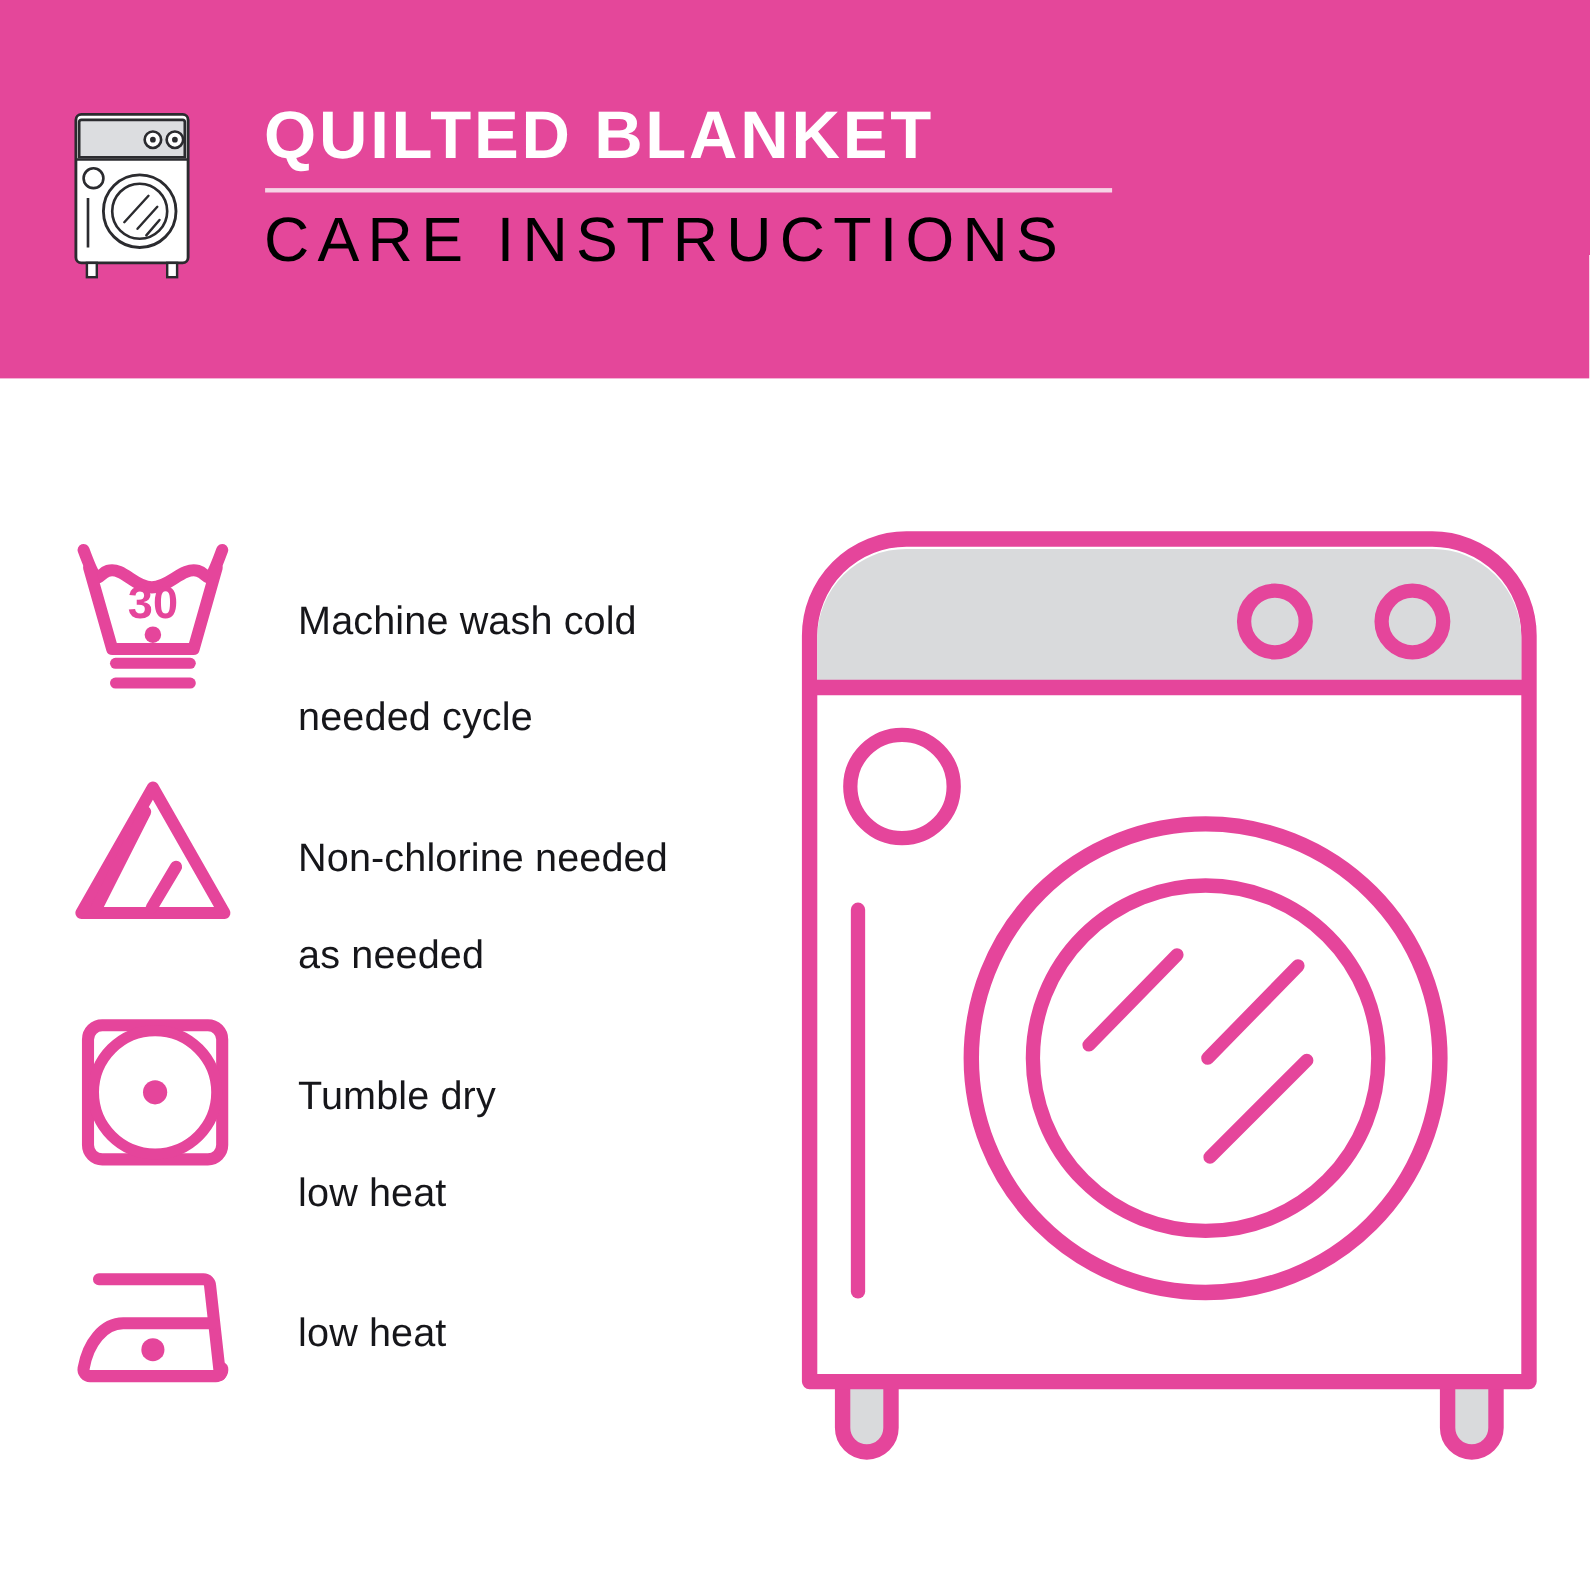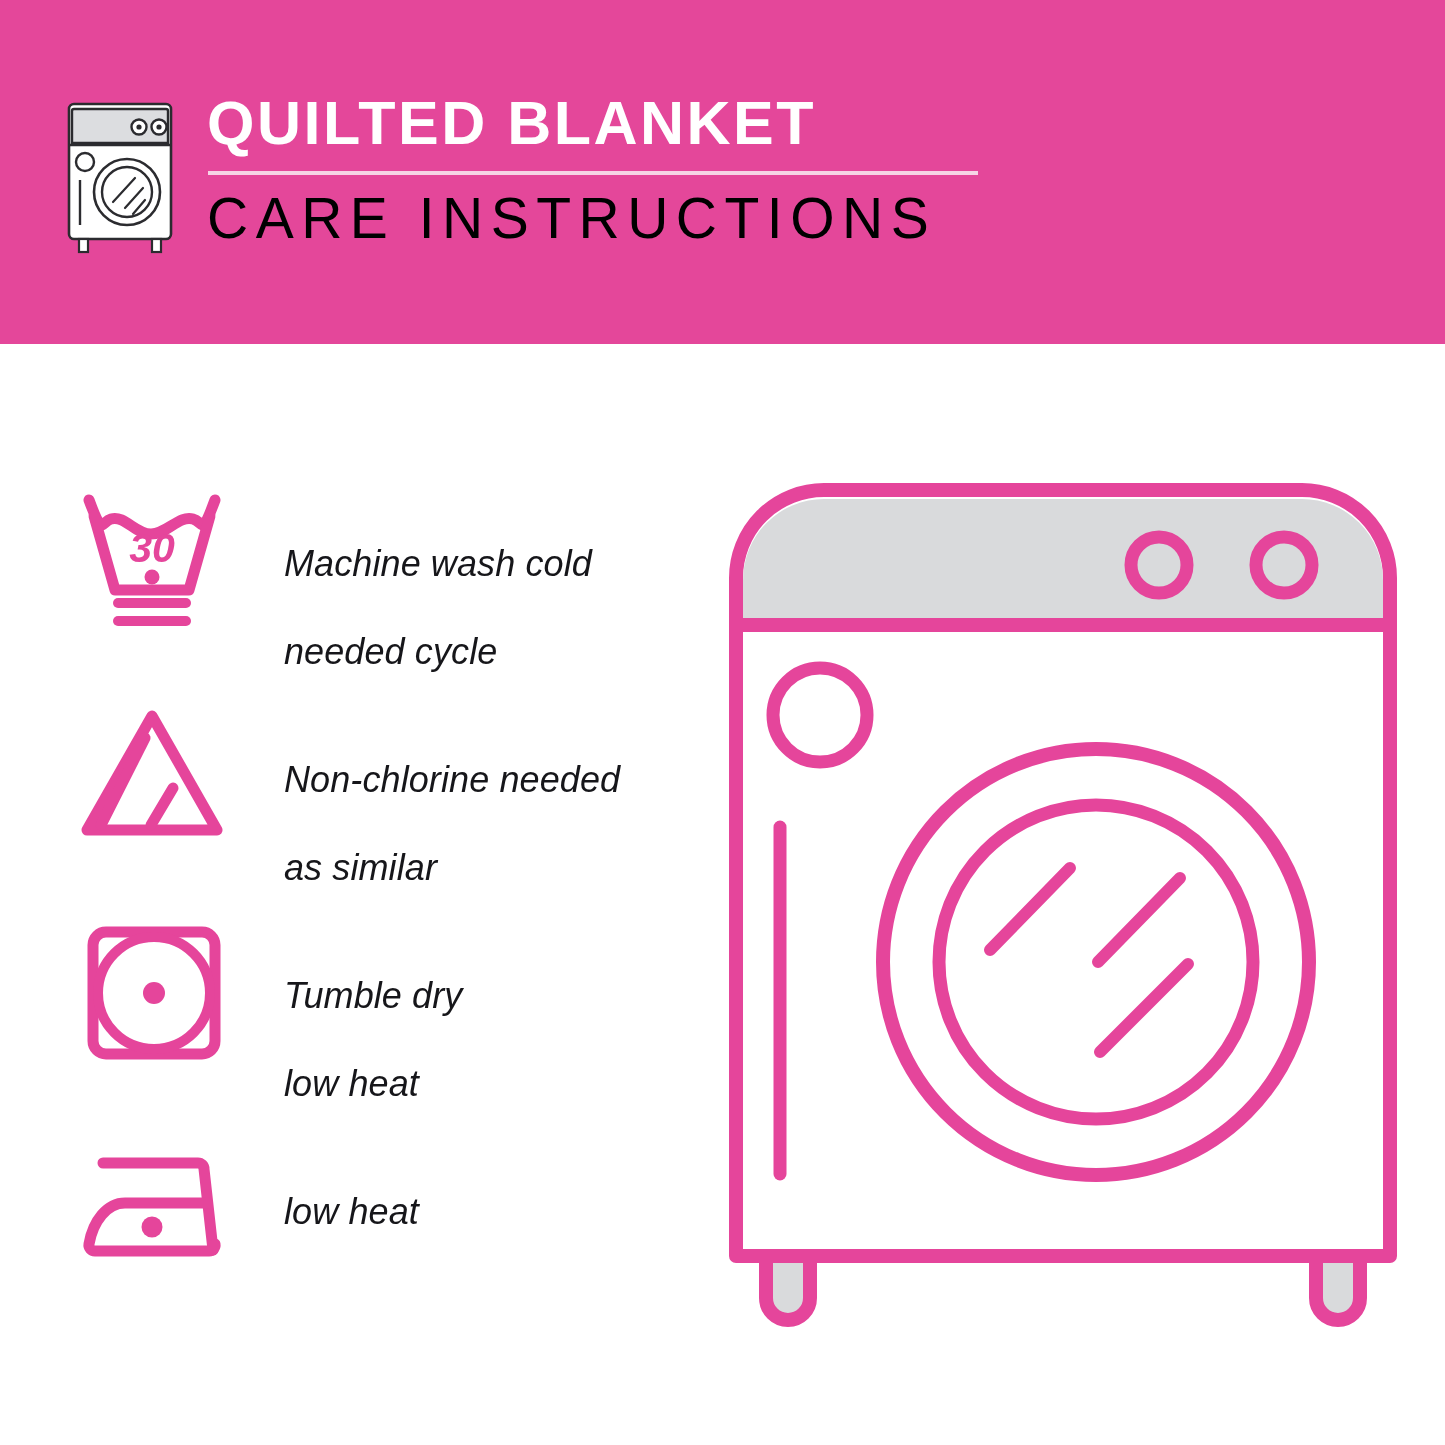--- a/index.html
+++ b/index.html
@@ -31,20 +31,21 @@
   }
   .header-icon {
     width: 130px; height: 160px;
     flex: 0 0 130px;
     margin-right: 22px;
     margin-top: 6px;
   }
   .title-block {
     position: relative;
     padding-top: 4px;
+    margin-left: 33px;
   }
   .title-main {
     font-size: 61px;
     font-weight: bold;
     letter-spacing: 2.5px;
     color: #ffffff;
     line-height: 1.02;
     white-space: nowrap;
   }
   .title-rule {
@@ -58,23 +59,22 @@
     font-weight: normal;
     letter-spacing: 7.5px;
     color: #000000;
     line-height: 1.02;
     white-space: nowrap;
   }
 
   
   .care-list {
     position: absolute;
-    left: 62px; top: 478px;
+    left: 49px; top: 478px;
     width: 640px;
-    font-style: italic;
   }
   .care-row {
     display: flex;
     align-items: flex-start;
     height: 216px;
   }
   .care-symbol {
     flex: 0 0 190px;
     width: 190px;
     height: 170px;
@@ -177,21 +177,21 @@
         <svg viewBox="0 0 180 160" width="180" height="160" aria-hidden="true">
           <g fill="none" stroke="#e5459b" stroke-width="11" stroke-linecap="round" stroke-linejoin="round">
             <path d="M85 22 L150 136 H20 Z"></path>
             <line x1="78" y1="44" x2="34" y2="131"></line>
             <line x1="106" y1="94" x2="84" y2="131"></line>
           </g>
         </svg>
       </div>
       <div class="care-text">
         <span>Non-chlorine needed</span>
-        <span>as similar</span>
+        <span>as needed</span>
       </div>
     </div>
 
     <div class="care-row">
       <div class="care-symbol">
         <svg viewBox="0 0 180 160" width="180" height="160" aria-hidden="true">
           <rect x="26" y="22" width="122" height="122" rx="13" ry="13" fill="none" stroke="#e5459b" stroke-width="11"></rect>
           <circle cx="87" cy="83" r="56" fill="none" stroke="#e5459b" stroke-width="10"></circle>
           <circle cx="87" cy="83" r="11" fill="#e5459b"></circle>
         </svg>

